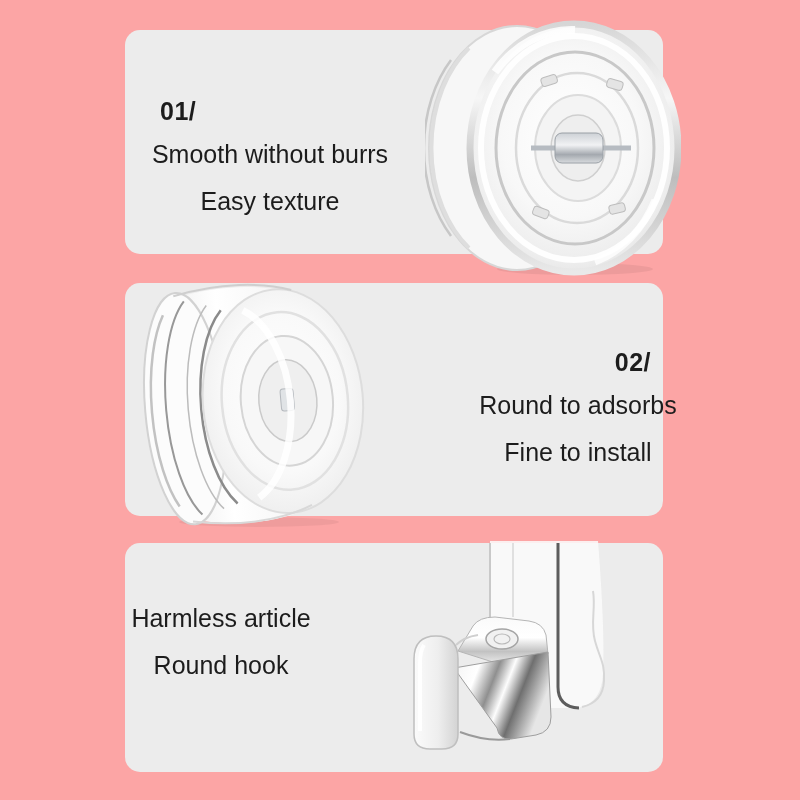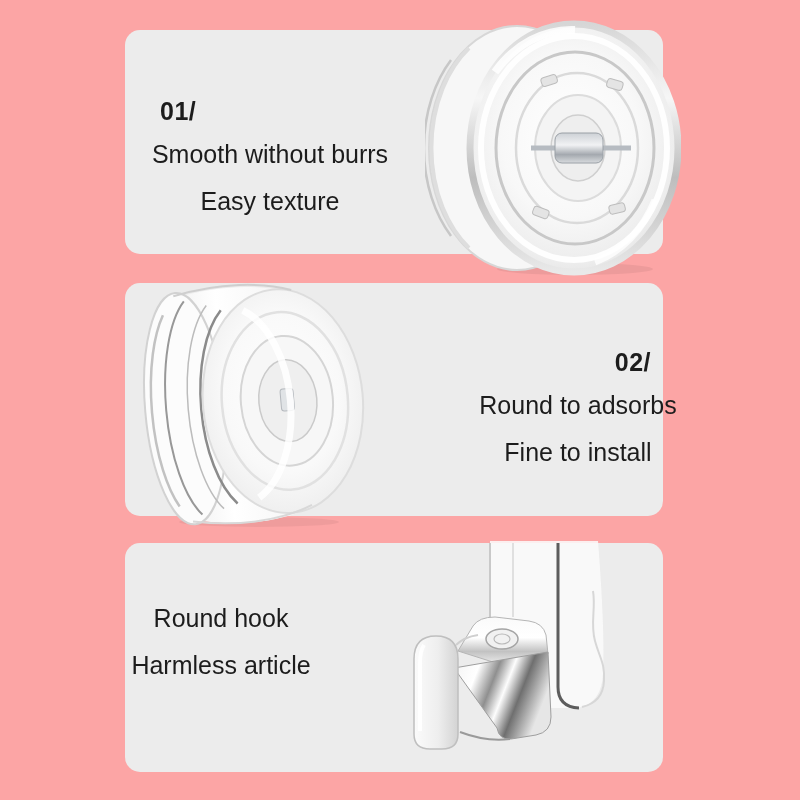--- a/index.html
+++ b/index.html
@@ -77,22 +77,22 @@
     <p class="line">Easy texture</p>
   </div>
 
   <div class="text-block tb-2">
     <p class="num">02/</p>
     <p class="line">Round to adsorbs</p>
     <p class="line">Fine to install</p>
   </div>
 
   <div class="text-block tb-3">
+    <p class="line">Harmless article</p>
     <p class="line">Round hook</p>
-    <p class="line">Harmless article</p>
   </div>
 
   <svg class="figure fig-1" viewBox="0 0 256 256" aria-hidden="true">
     <defs>
       <radialGradient id="faceGrad1" cx="48%" cy="45%" r="60%">
         <stop offset="0%" stop-color="#ffffff"></stop>
         <stop offset="55%" stop-color="#f8f8f8"></stop>
         <stop offset="85%" stop-color="#ededed"></stop>
         <stop offset="100%" stop-color="#e3e3e3"></stop>
       </radialGradient>

